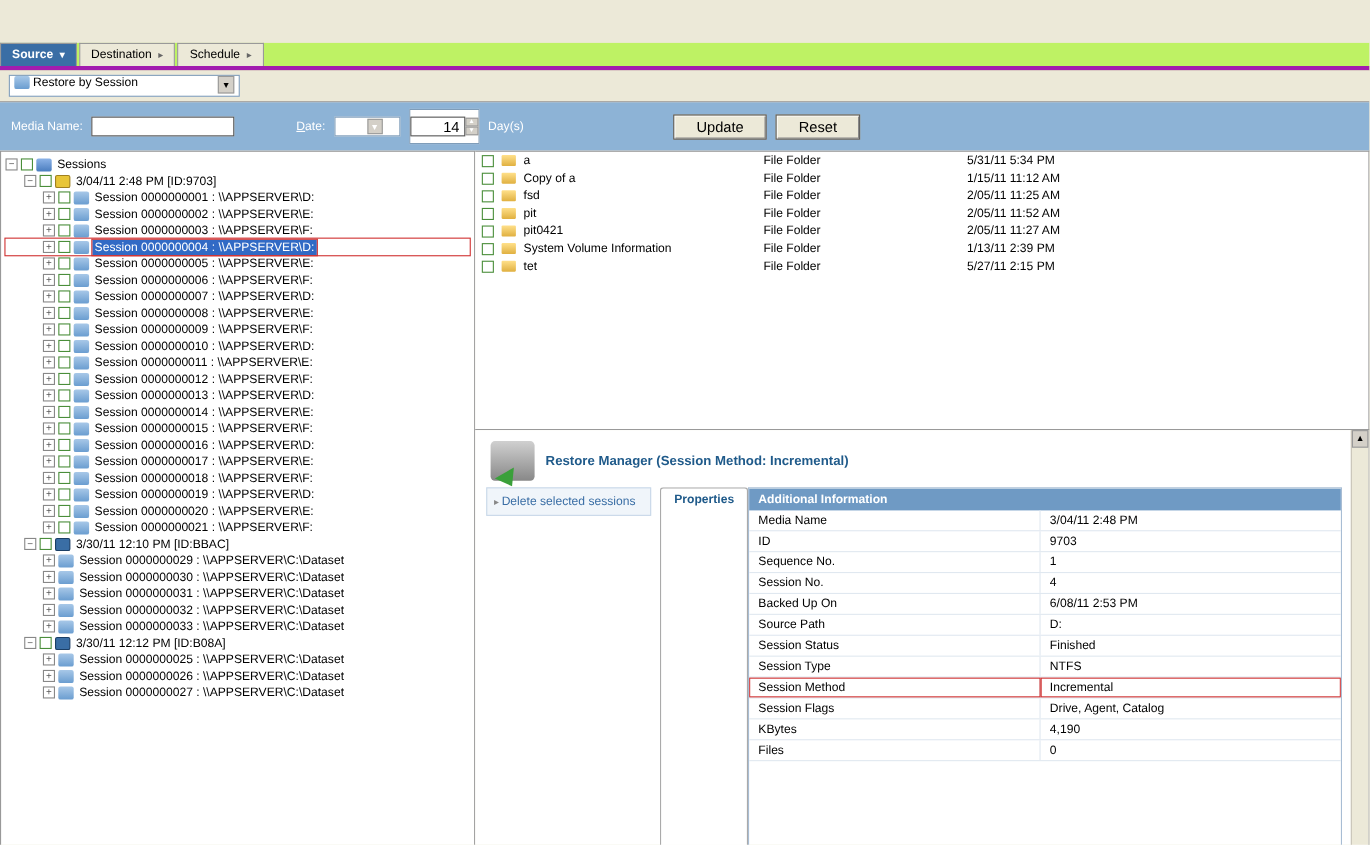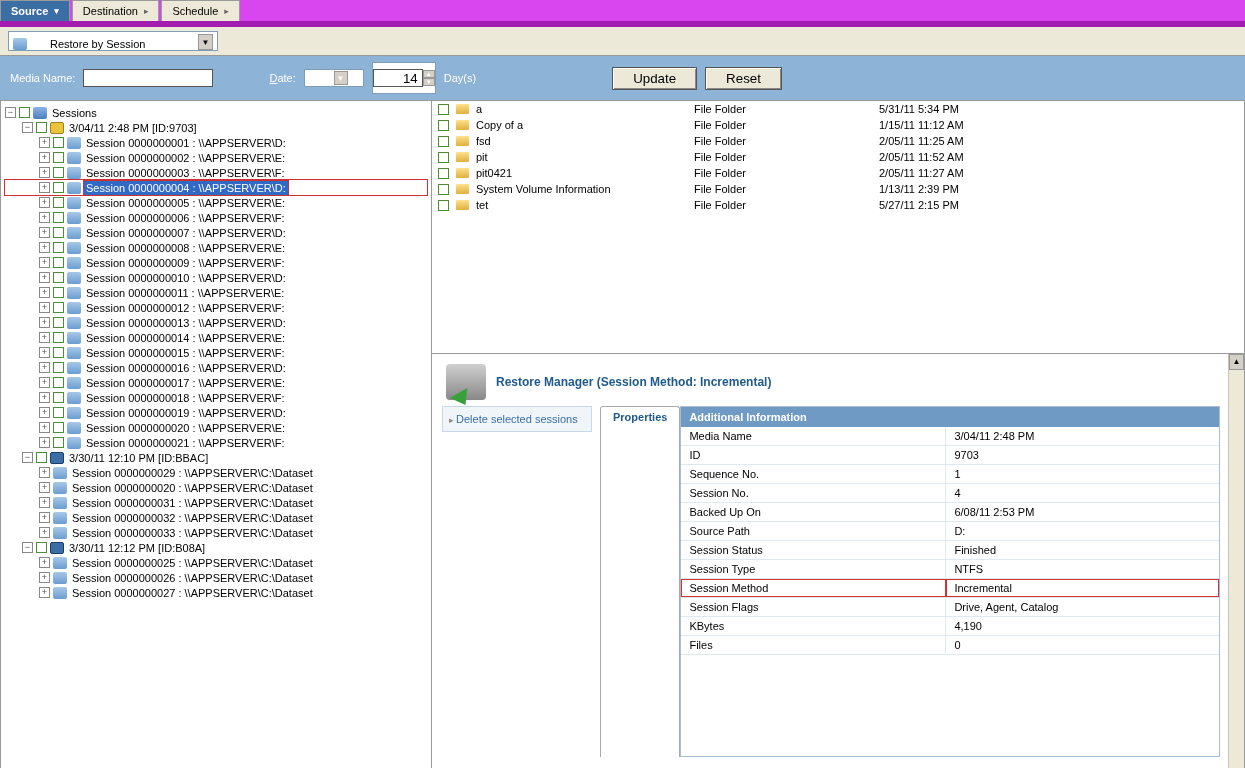--- a/index.html
+++ b/index.html
@@ -1,25 +1,25 @@
 <!DOCTYPE html>
 <html><head>
 <meta charset="utf-8">
 <style>
 * { box-sizing: border-box; margin: 0; padding: 0; }
 body { font-family: Tahoma, Arial, sans-serif; font-size: 11px; background: #ECE9D8; color: #000; width: 1245px; height: 768px; overflow: hidden; }
 
-.tabs-row { display: flex; background: #d946ef; border-bottom: 6px solid #a21caf; }
+.tabs-row { display: flex; background: #bef264; border-bottom: 4px solid #a21caf; margin-top: 39px; }
 .tab { padding: 4px 10px 4px 10px; border: 1px solid #999; border-bottom: none; background: #ECE9D8; margin-right: 2px; cursor: pointer; display: flex; align-items: center; gap: 6px; }
 .tab.active { background: #3A6EA5; color: #fff; font-weight: bold; }
 .tab .chev { font-size: 9px; color: #666; }
 .tab.active .chev { color: #fff; }
 
 .toolbar1 { background: #ECE9D8; padding: 4px 8px; border-bottom: 1px solid #999; display: flex; align-items: center; }
-.dropdown { display: inline-flex; align-items: flex-end; background: #fff; border: 1px solid #7F9DB9; height: 20px; width: 210px; padding: 0 4px; cursor: pointer; gap: 20px; }
+.dropdown { display: inline-flex; align-items: flex-start; background: #fff; border: 1px solid #7F9DB9; height: 20px; width: 210px; padding: 0 4px; cursor: pointer; gap: 0; }
 .dropdown .arrow { margin-left: auto; width: 15px; height: 16px; background: #D4D0C8; border: 1px solid #999; display: flex; align-items: center; justify-content: center; font-size: 8px; }
 
 .filter-bar { background: #8DB3D6; padding: 6px 10px; display: flex; align-items: center; gap: 8px; color: #fff; }
 .filter-bar label { color: #fff; }
 .filter-bar input[type=text] { height: 18px; border: 1px solid #555; padding: 0 4px; }
 .mini-select { background: #fff; border: 1px solid #7F9DB9; height: 18px; display: inline-flex; align-items: center; padding: 0 2px 0 4px; }
 .mini-select .arrow { width: 14px; height: 14px; background: #D4D0C8; border: 1px solid #999; display: flex; align-items: center; justify-content: center; font-size: 8px; margin-left: 4px; }
 .spinner { display: inline-flex; align-items: center; background: #fff; border: 1px solid #7F9DB9; height: 32px; }
 .spinner input { border: none; width: 50px; text-align: right; height: 16px; padding: 0 2px; }
 .spinner .spins { display: flex; flex-direction: column; }
@@ -271,21 +271,21 @@
           <span class="tree-label">3/30/11 12:10 PM [ID:BBAC]</span>
         </div>
         <div class="tree-node" style="padding-left: 34px;">
           <span class="expander">+</span>
           <span class="ico ico-disk"></span>
           <span class="tree-label">Session 0000000029 : \\APPSERVER\C:\Dataset</span>
         </div>
         <div class="tree-node" style="padding-left: 34px;">
           <span class="expander">+</span>
           <span class="ico ico-disk"></span>
-          <span class="tree-label">Session 0000000020 : \\APPSERVER\C:\Dataset</span>
+          <span class="tree-label">Session 0000000030 : \\APPSERVER\C:\Dataset</span>
         </div>
         <div class="tree-node" style="padding-left: 34px;">
           <span class="expander">+</span>
           <span class="ico ico-disk"></span>
           <span class="tree-label">Session 0000000031 : \\APPSERVER\C:\Dataset</span>
         </div>
         <div class="tree-node" style="padding-left: 34px;">
           <span class="expander">+</span>
           <span class="ico ico-disk"></span>
           <span class="tree-label">Session 0000000032 : \\APPSERVER\C:\Dataset</span>

